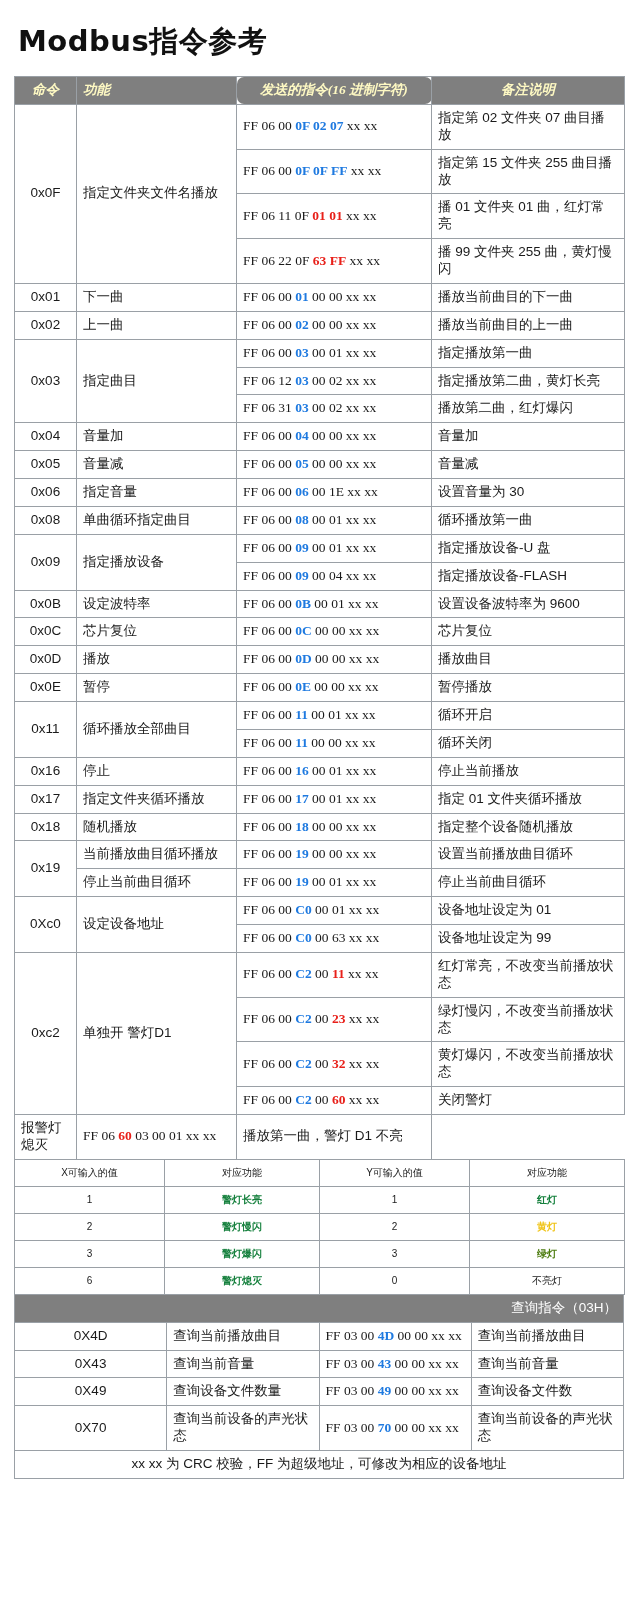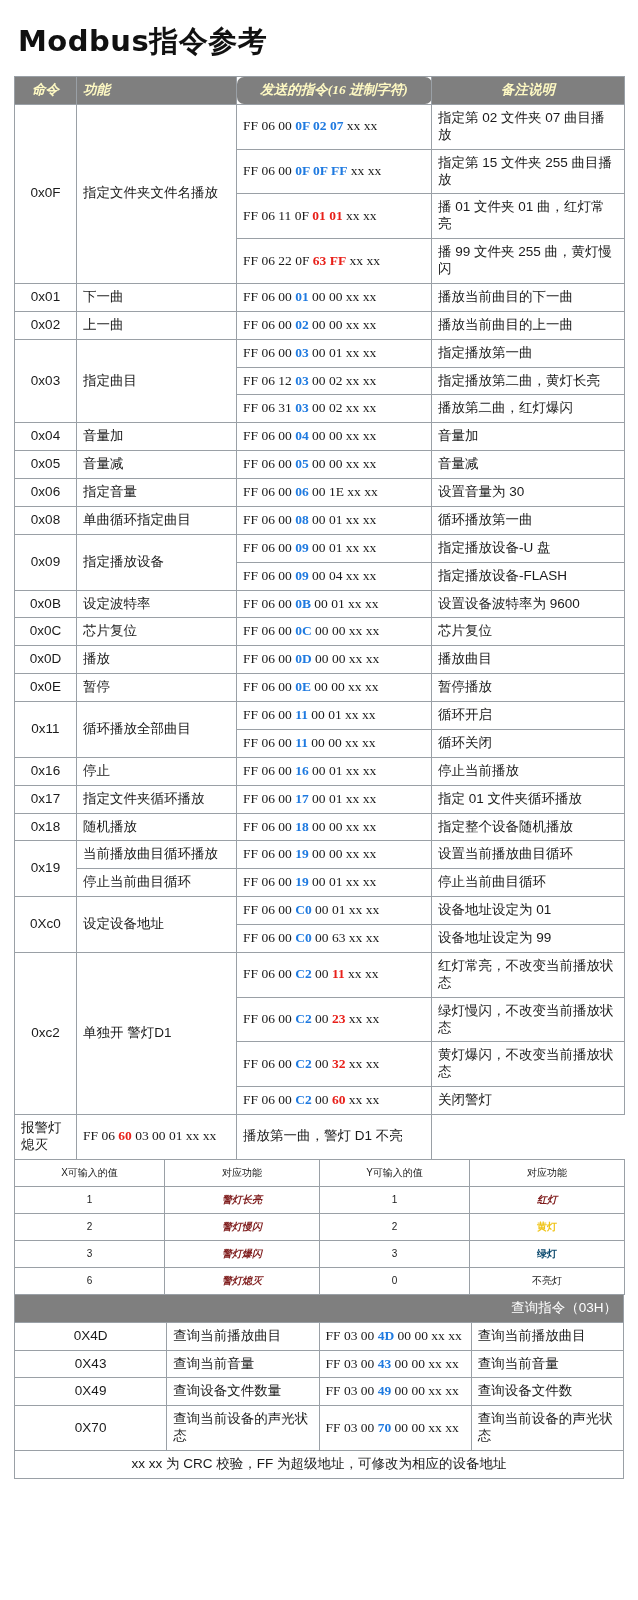--- a/index.html
+++ b/index.html
@@ -59,23 +59,23 @@
   .x-red { color: #ff2a1f; font-weight: bold; }
   .y-blue { color: #3ea6ff; font-weight: bold; }
   table.legend { width: 610px; border-collapse: collapse; table-layout: fixed; }
   table.legend td {
     border: 1px solid #9aa0a6;
     text-align: center;
     font-size: 10px;
     padding: 6px 4px;
   }
   table.legend td.hdr { font-weight: normal; }
-  .lg-red { color: #7f1d1d; font-weight: bold; font-style: italic; }
+  .lg-red { color: #15803d; font-weight: bold; }
   .lg-yellow { color: #f0c419; font-weight: bold; }
-  .lg-green { color: #0c4a6e; font-weight: bold; }
+  .lg-green { color: #4d7c0f; font-weight: bold; }
   .footnote {
     border: 1px solid #9aa0a6;
     border-top: none;
     text-align: center;
     font-size: 13px;
     padding: 8px 4px;
   }
 </style>
 </head>
 <body>

